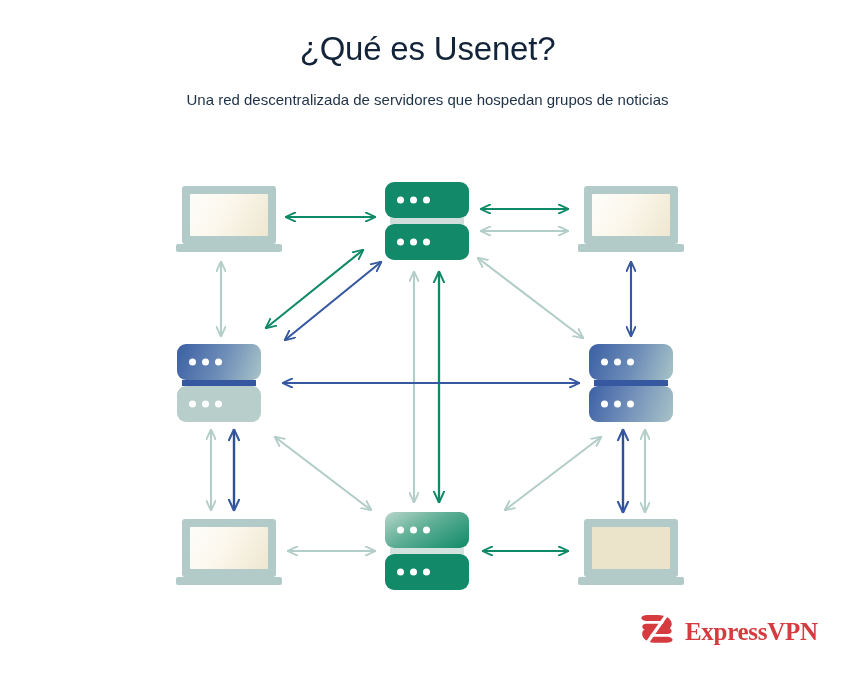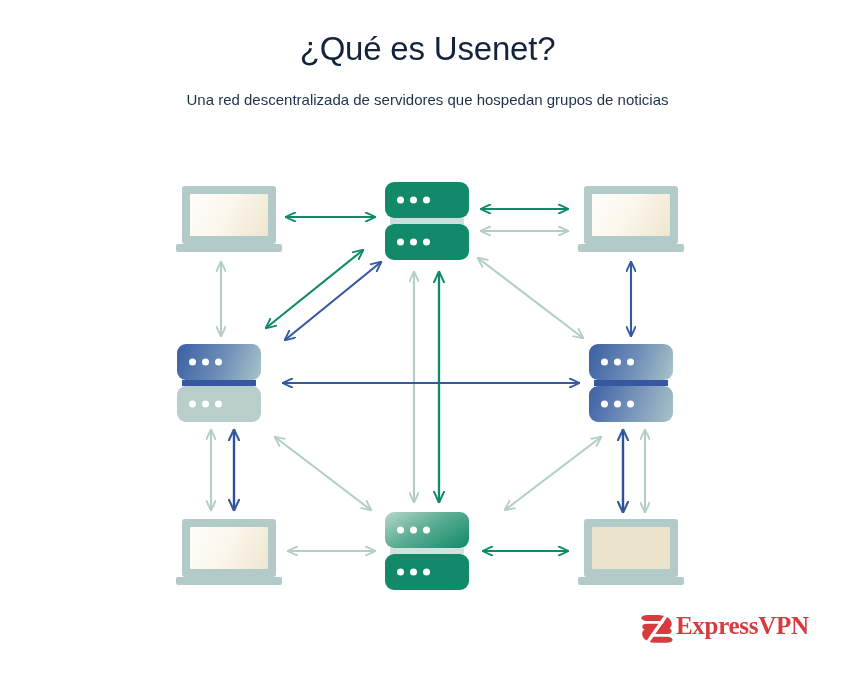--- a/index.html
+++ b/index.html
@@ -122,22 +122,22 @@
   .fill-pale        { background: #b7ceca; }
   .conn-pale        { background: #cfdedb; }
   .conn-blue        { background: #3558a0; }
   .conn-green-pale  { background: #d2e2dd; }
 
   
   #logo {
     position: absolute;
     left: 638px; top: 612px;
     display: flex;
-    align-items: flex-start;
-    gap: 0;
+    align-items: flex-end;
+    gap: 9px;
   }
   #logo-mark { width: 38px; height: 34px; display: block; }
   #logo-text {
     font-family: "Liberation Serif", serif;
     font-size: 25px;
     font-weight: 700;
     color: #d63b3f;
     letter-spacing: -0.3px;
   }
 </style>

